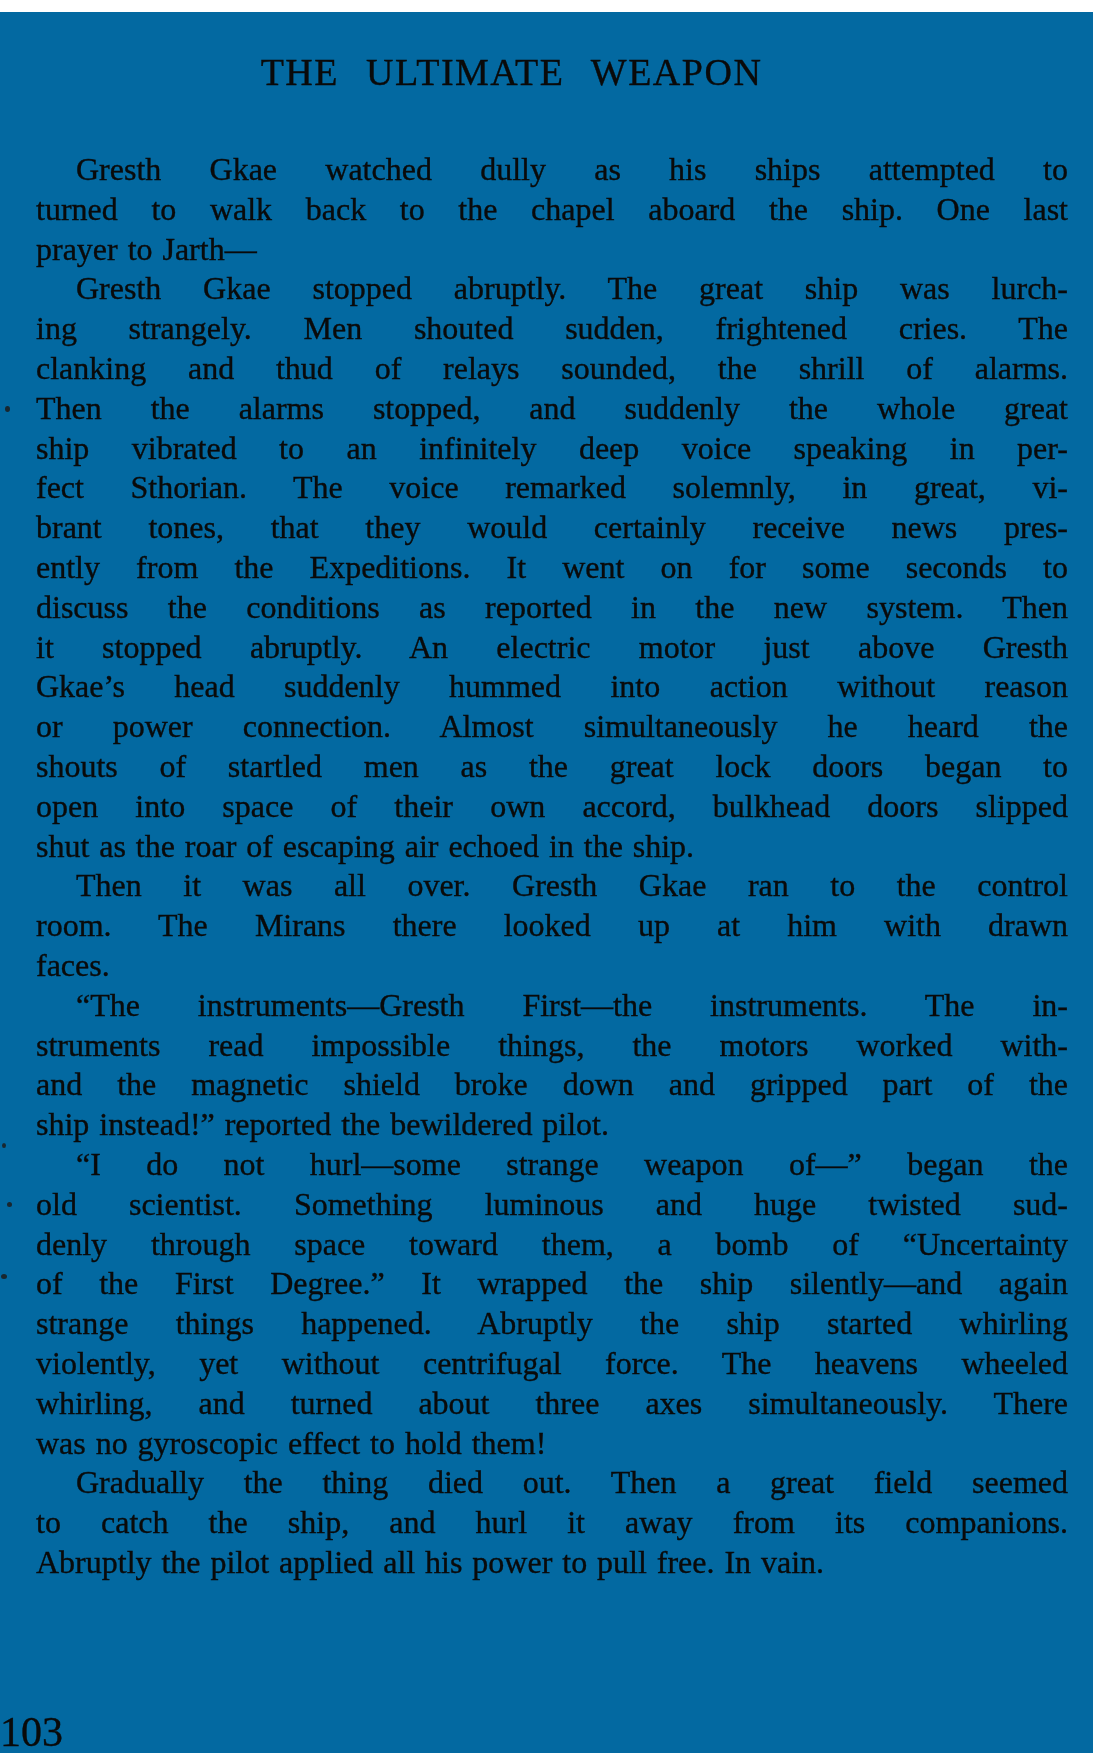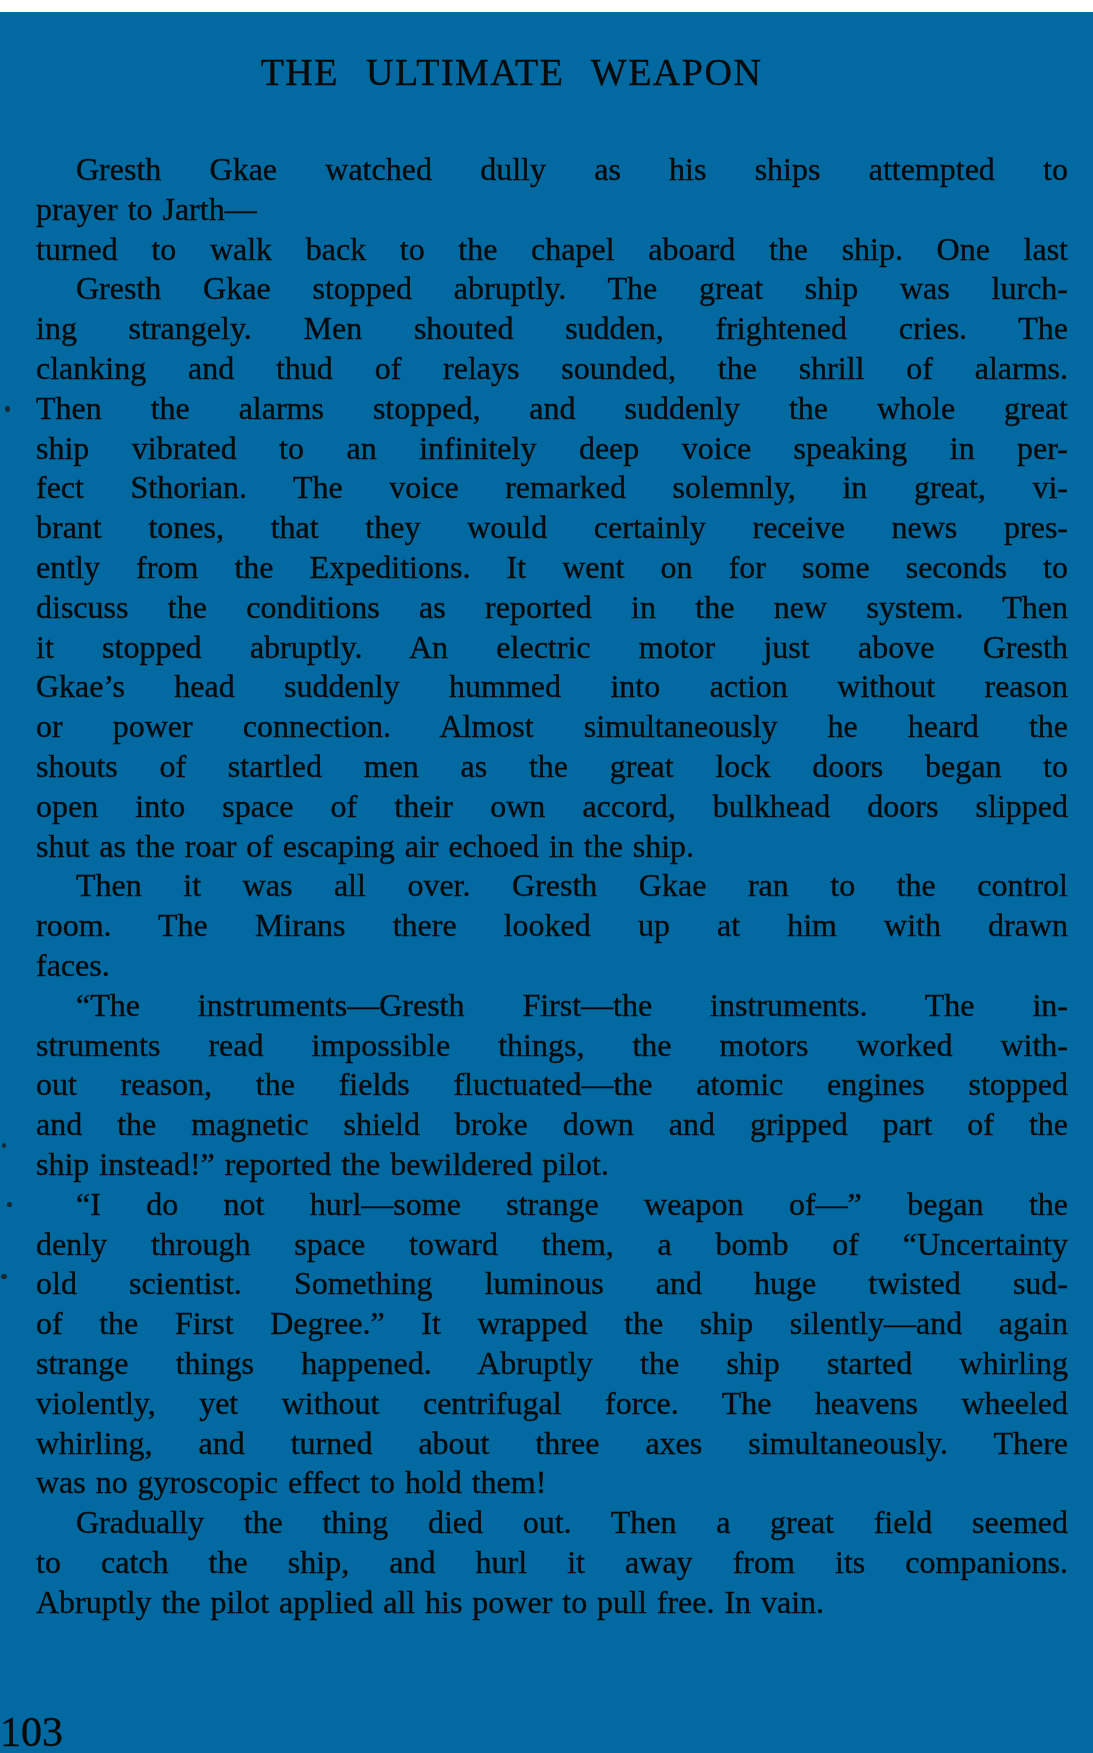--- a/index.html
+++ b/index.html
@@ -59,22 +59,22 @@
   }
 </style>
 </head>
 <body>
 
 <div class="page">
   <div class="title">THE ULTIMATE WEAPON</div>
   <div class="text-block">
       <div class="para">
         <div class="line first">Gresth Gkae watched dully as his ships attempted to</div>
+        <div class="line">turned to walk back to the chapel aboard the ship. One last</div>
         <div class="line final">prayer to Jarth—</div>
-        <div class="line">turned to walk back to the chapel aboard the ship. One last</div>
       </div>
       <div class="para">
         <div class="line first">Gresth Gkae stopped abruptly. The great ship was lurch-</div>
         <div class="line">ing strangely. Men shouted sudden, frightened cries. The</div>
         <div class="line">clanking and thud of relays sounded, the shrill of alarms.</div>
         <div class="line">Then the alarms stopped, and suddenly the whole great</div>
         <div class="line">ship vibrated to an infinitely deep voice speaking in per-</div>
         <div class="line">fect Sthorian. The voice remarked solemnly, in great, vi-</div>
         <div class="line">brant tones, that they would certainly receive news pres-</div>
         <div class="line">ently from the Expeditions. It went on for some seconds to</div>
@@ -87,28 +87,27 @@
         <div class="line final">shut as the roar of escaping air echoed in the ship.</div>
       </div>
       <div class="para">
         <div class="line first">Then it was all over. Gresth Gkae ran to the control</div>
         <div class="line">room. The Mirans there looked up at him with drawn</div>
         <div class="line final">faces.</div>
       </div>
       <div class="para">
         <div class="line first">“The instruments—Gresth First—the instruments. The in-</div>
         <div class="line">struments read impossible things, the motors worked with-</div>
-        <div class="line">out reason, the fields fluctuated—the atomic engines stopped</div>
         <div class="line">and the magnetic shield broke down and gripped part of the</div>
         <div class="line final">ship instead!” reported the bewildered pilot.</div>
       </div>
       <div class="para">
         <div class="line first">“I do not hurl—some strange weapon of—” began the</div>
+        <div class="line">old scientist. Something luminous and huge twisted sud-</div>
         <div class="line">denly through space toward them, a bomb of “Uncertainty</div>
-        <div class="line">old scientist. Something luminous and huge twisted sud-</div>
         <div class="line">of the First Degree.” It wrapped the ship silently—and again</div>
         <div class="line">strange things happened. Abruptly the ship started whirling</div>
         <div class="line">violently, yet without centrifugal force. The heavens wheeled</div>
         <div class="line">whirling, and turned about three axes simultaneously. There</div>
         <div class="line final">was no gyroscopic effect to hold them!</div>
       </div>
       <div class="para">
         <div class="line first">Gradually the thing died out. Then a great field seemed</div>
         <div class="line">to catch the ship, and hurl it away from its companions.</div>
         <div class="line final">Abruptly the pilot applied all his power to pull free. In vain.</div>

